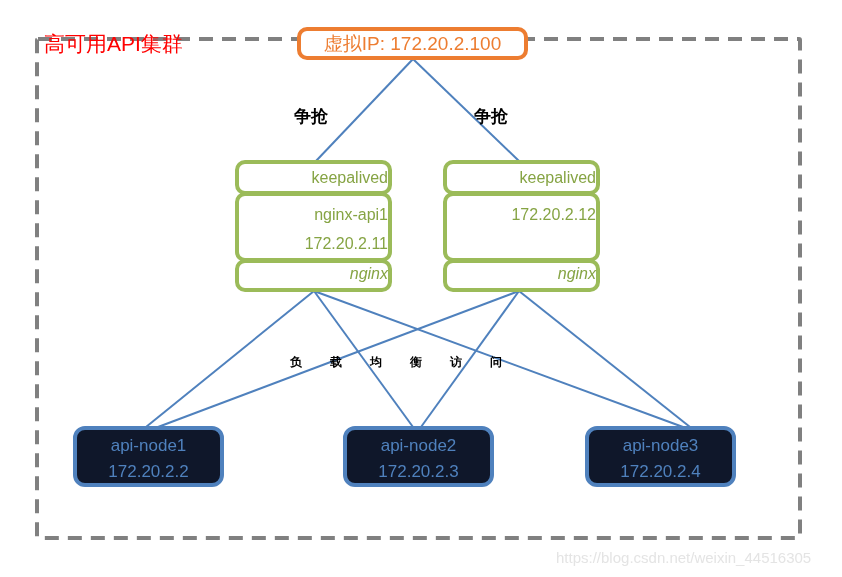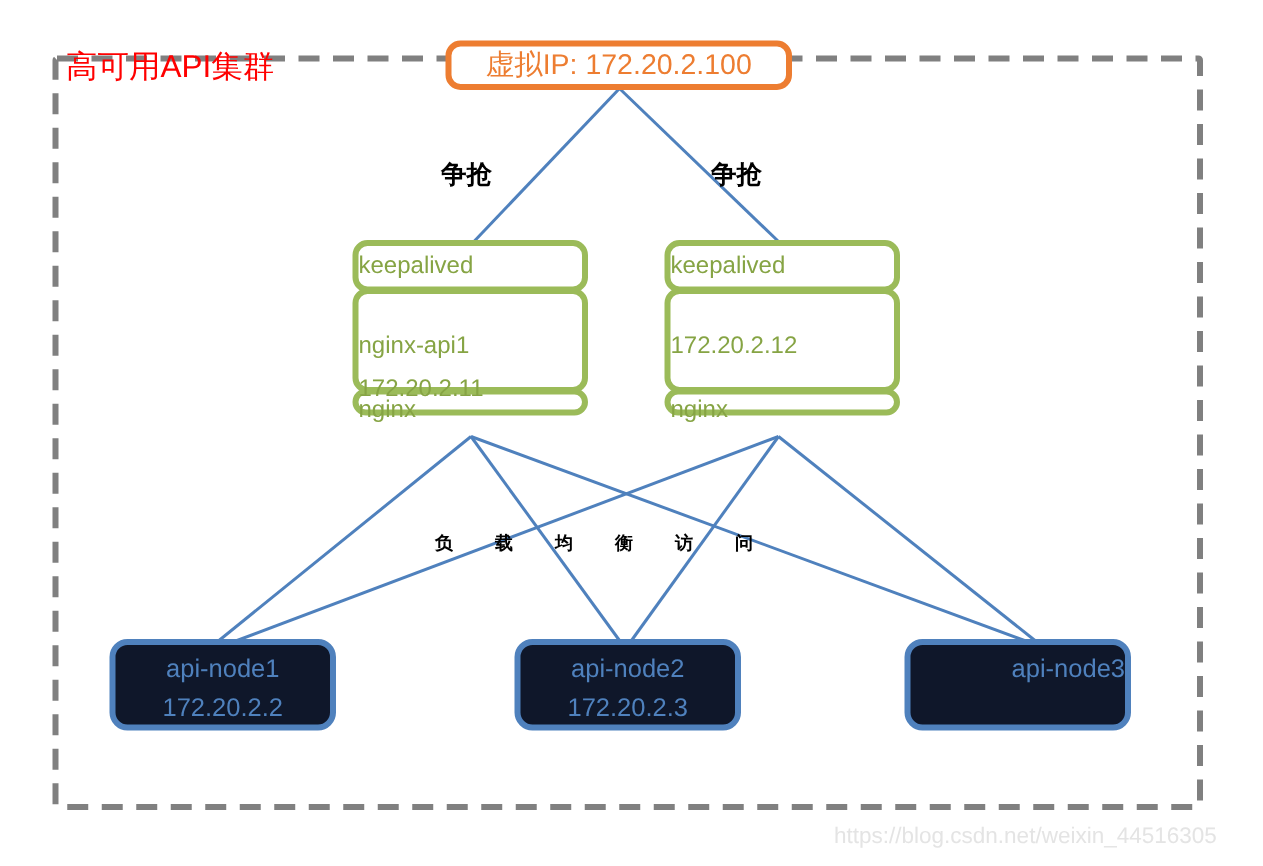--- a/index.html
+++ b/index.html
@@ -68,25 +68,25 @@
   .lb-group-left  { left: 235px; }
   .lb-group-right { left: 443px; }
   .gbox {
     box-sizing: border-box;
     width: 157px;
     background: #ffffff;
     border: 4px solid var(--lb_green_border, #9BBB59);
     border-radius: 10px;
     color: var(--lb_green_text, #86A444);
     font-size: 16px;
-    text-align: left;
+    text-align: right;
   }
   .gbox-keepalived { height: 35px; line-height: 27px; }
-  .gbox-main { height: 70px; line-height: 29px; padding-top: 20px; margin-top: -3px; }
-  .gbox-nginx { height: 18px; line-height: 22px; margin-top: -3px; }
+  .gbox-main { height: 70px; line-height: 29px; padding-top: 4px; margin-top: -3px; }
+  .gbox-nginx { height: 33px; line-height: 22px; margin-top: -3px; font-style: italic; }
   .lb-access-text {
     position: absolute;
     left: 290px; top: 354px;
     font-size: 12px;
     font-weight: bold;
     color: #000000;
     letter-spacing: 28px;
     white-space: nowrap;
   }
   .api-box {
@@ -98,21 +98,21 @@
     border: 4px solid var(--api_blue, #4F81BD);
     border-radius: 12px;
     color: var(--api_blue, #4F81BD);
     font-size: 17px;
     line-height: 26px;
     text-align: center;
     padding-top: 3px;
   }
   .api-box-1 { left: 73px; }
   .api-box-2 { left: 343px; }
-  .api-box-3 { left: 603px; text-align: right; }
+  .api-box-3 { left: 585px; }
   .watermark {
     position: absolute;
     left: 556px; top: 549px;
     font-size: 15px;
     color: var(--watermark_gray, #E4E4E4);
     white-space: nowrap;
   }
 </style>
 </head>
 <body>
@@ -165,17 +165,18 @@
     <div>172.20.2.2</div>
   </div>
 
   <div class="api-box api-box-2">
     <div>api-node2</div>
     <div>172.20.2.3</div>
   </div>
 
   <div class="api-box api-box-3">
     <div>api-node3</div>
+    <div>172.20.2.4</div>
   </div>
 
   <div class="watermark">https://blog.csdn.net/weixin_44516305</div>
 
 </div>
 
 </body></html>

